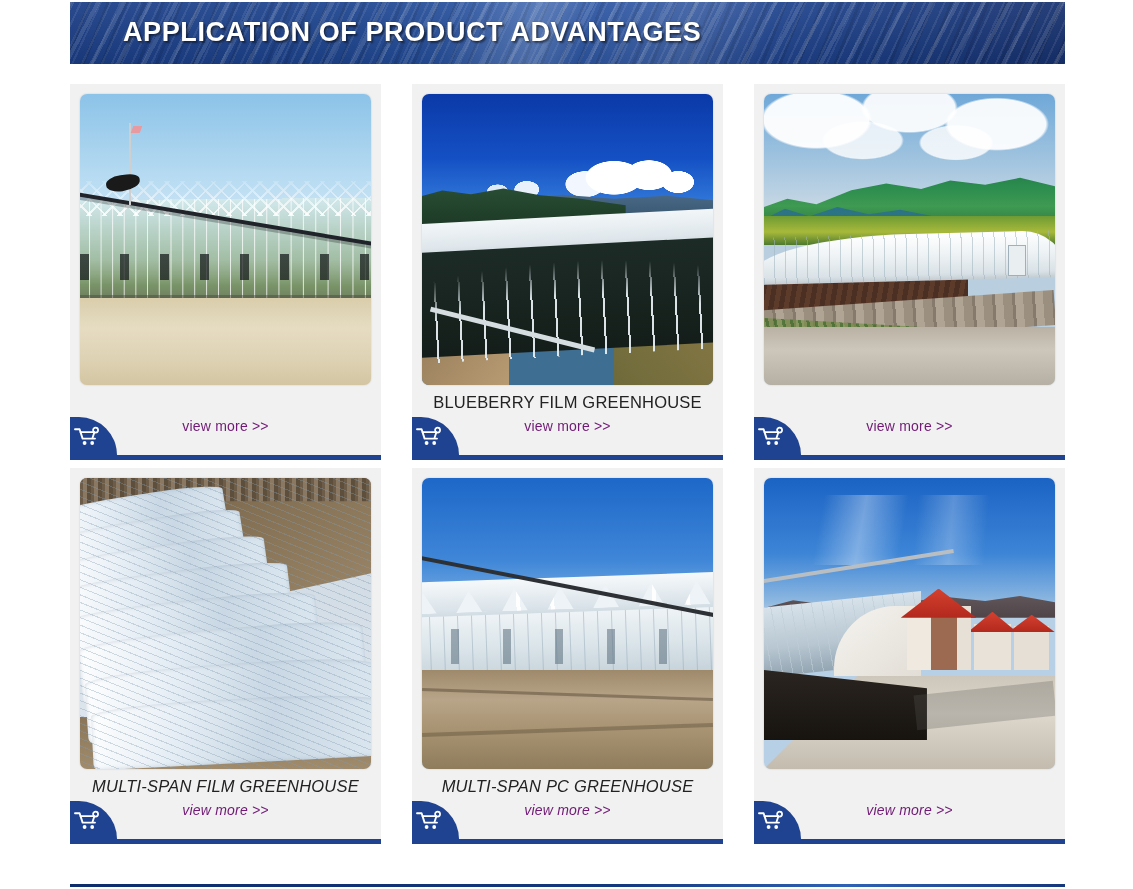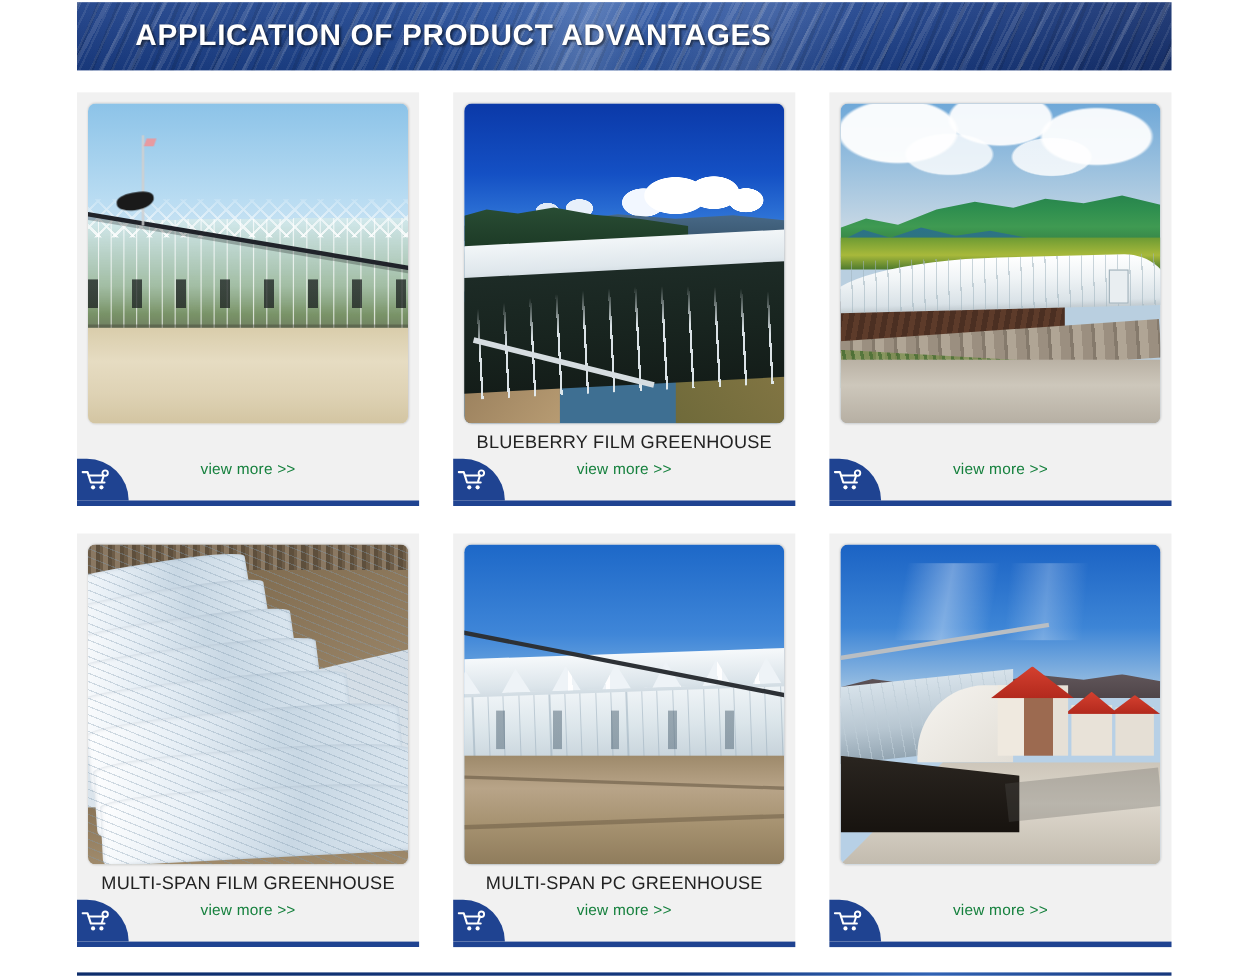--- a/index.html
+++ b/index.html
@@ -38,42 +38,42 @@
     font-size:27px;font-weight:bold;color:#ffffff;
     letter-spacing:.6px;white-space:nowrap;
     text-shadow:2px 2px 2px rgba(0,0,0,.45), 0 0 1px rgba(0,0,0,.5);
     z-index:2;
     margin-left:24px;
   }
 
   
   .grid{position:absolute;left:70px;top:84px;width:995px;}
   .row{display:flex;justify-content:space-between;}
-  .row + .row{margin-top:25px;}
+  .row + .row{margin-top:8px;font-style:italic;}
 
   .card{
     width:311px;background:#f1f1f1;position:relative;
     border-bottom:5px solid #1f4391;
     box-sizing:border-box;
   }
   .card-imgwrap{
     margin:10px 10px 0 10px;width:291px;height:291px;
     border-radius:7px;overflow:hidden;position:relative;
     box-shadow:0 0 2px rgba(0,0,0,.18);
   }
   .photo{position:absolute;inset:0;overflow:hidden;}
   .card-body{height:70px;position:relative;}
   .card-title{
     position:absolute;left:0;right:0;top:8px;text-align:center;
     font-size:16.5px;color:#222222;letter-spacing:.2px;
     white-space:nowrap;
   }
   .card-sub{
     position:absolute;left:0;right:0;top:33px;text-align:center;
-    font-size:14px;color:#15803d;letter-spacing:.2px;
+    font-size:14px;color:#701a75;letter-spacing:.2px;
   }
   .cart-badge{
     position:absolute;left:0;bottom:0;width:47px;height:38px;
     background:#1f4391;
     border-top-right-radius:38px;
     display:flex;align-items:center;justify-content:flex-start;
     padding-left:4px;box-sizing:border-box;
   }
   .cart-badge svg{display:block;}
 

